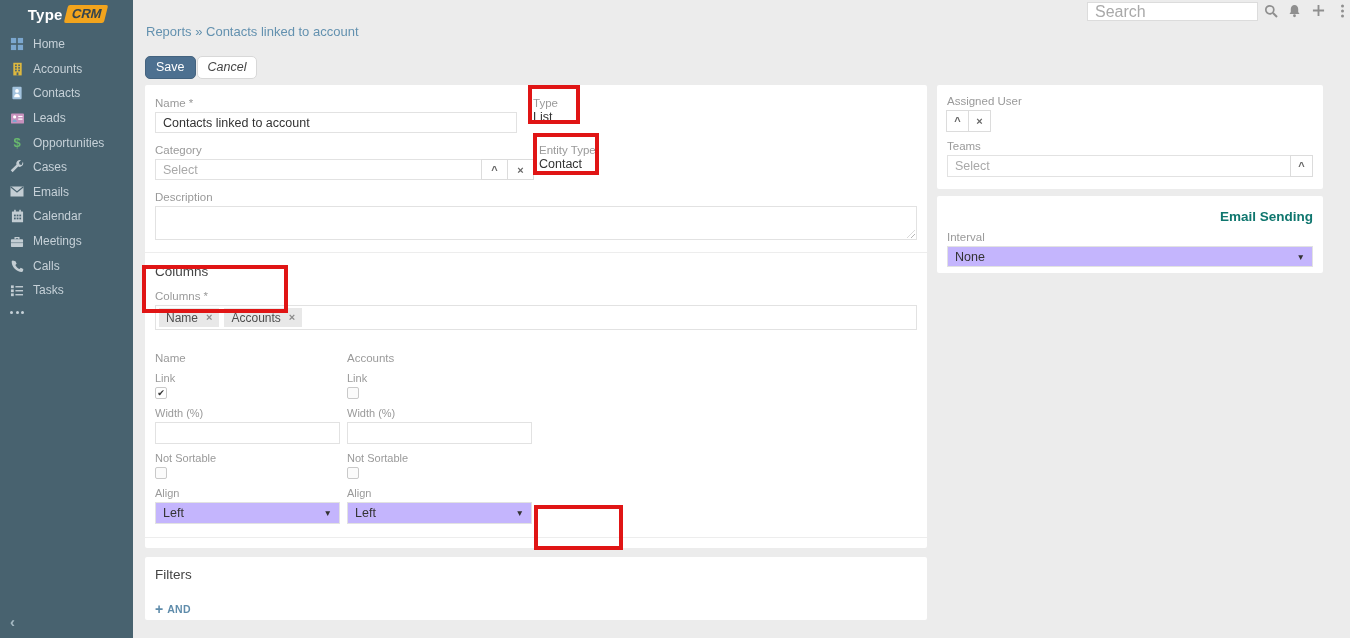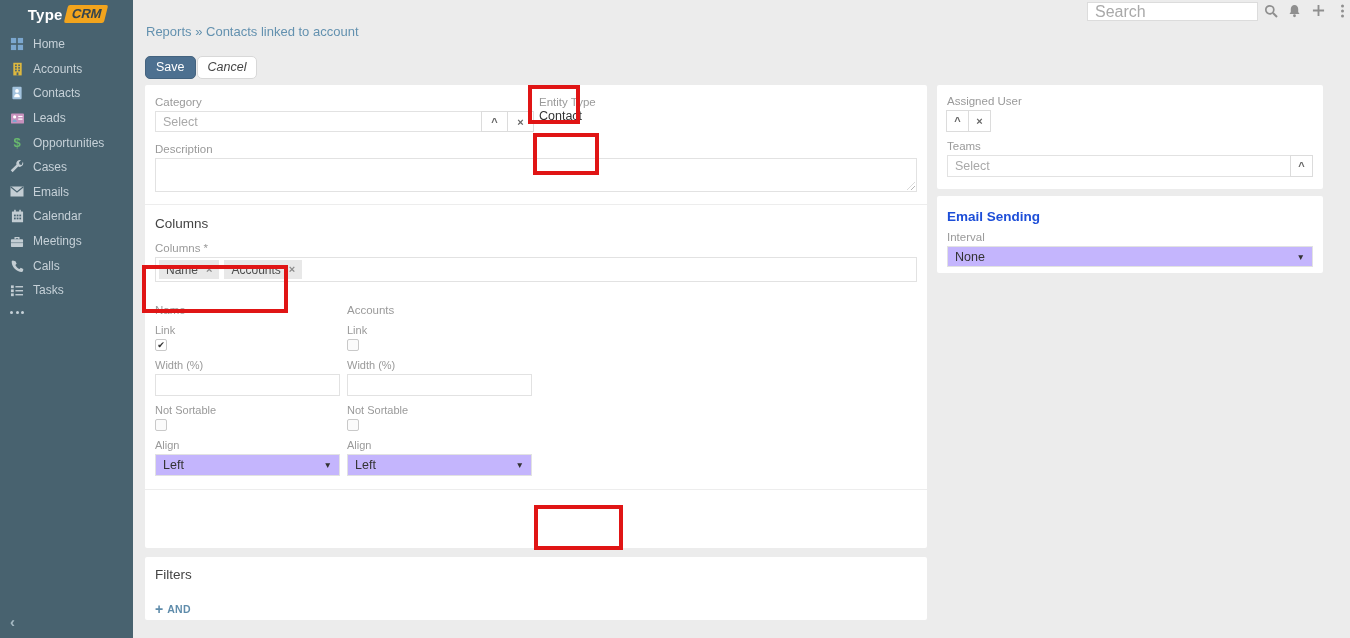--- a/index.html
+++ b/index.html
@@ -83,21 +83,21 @@
   .chk { width:12px; height:12px; border:1px solid #c9c9c9; background:#fbfbfb; border-radius:2px; margin-top:3px;
          font-size:9px; line-height:11px; text-align:center; color:#333; cursor:pointer; }
   .chk.checked { background:#fff; }
   .w-input { margin-top:3px; height:22px; }
   .align-sel { margin-top:3px; }
 
   .and-link { margin-top:20px; display:inline-flex; align-items:center; gap:4px; color:#5f8cab; cursor:pointer; }
   .and-link .plus { font-size:14px; font-weight:700; line-height:1; }
   .and-link .lbl { font-size:10.5px; font-weight:700; letter-spacing:.3px; }
 
-  .card-title { font-size:13.5px; color:#1d4ed8; font-weight:700; margin:13px 0 0; }
+  .card-title { font-size:13.5px; color:#0f766e; font-weight:700; margin:13px 0 0;text-align:right; }
 
   
   .anno { position:absolute; border:4px solid #e01515; background:transparent; z-index:5; pointer-events:none; }
   .anno-type    { left:528px; top:85px;  width:52px;  height:39px; }
   .anno-entity  { left:533px; top:133px; width:66px;  height:42px; }
   .anno-columns { left:142px; top:265px; width:146px; height:48px; }
   .anno-runtime { left:534px; top:505px; width:89px;  height:45px; }
 </style>
 </head>
 <body>
@@ -276,20 +276,30 @@
   <span>»</span>
   <span>Contacts linked to account</span>
 </div>
 <div class="actions">
   <button class="btn btn-save">Save</button>
   <button class="btn btn-cancel">Cancel</button>
 </div>
 
 <div class="panel panel-main">
 
+  <div class="row2">
+    <div style="width:362px">
+      <div class="flabel">Name *</div>
+      <input class="txt" value="Contacts linked to account" style="">
+    </div>
+    <div style="margin-left:16px">
+      <div class="flabel" style="margin-bottom:1px">Type</div>
+      <div class="fvalue">List</div>
+    </div>
+  </div>
 
   <div class="row2" style="margin-top:0">
     <div style="width:381px">
       <div class="flabel" style="margin-top:11px">Category</div>
       <div class="grp">
         <input class="txt" style="width: 327px; flex: 0 0 auto;" placeholder="Select">
         <span class="sq-btn">
             <span>^</span>
           </span>
         <span class="sq-btn">

